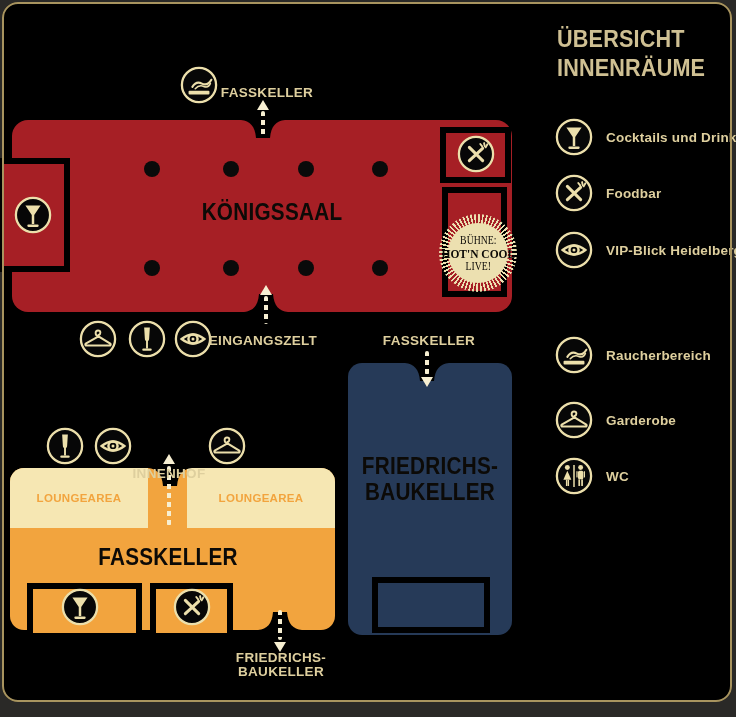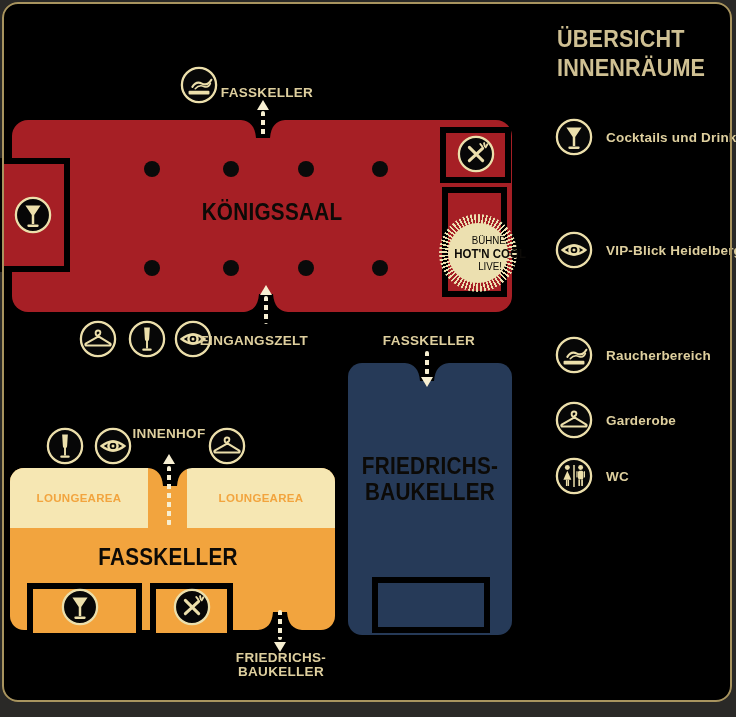--- a/index.html
+++ b/index.html
@@ -40,21 +40,21 @@
   
   .sign{position:absolute;z-index:7;transform:translate(-50%,-50%);color:var(--label,#decf9e);font-weight:bold;font-size:13.5px;letter-spacing:.3px;white-space:nowrap;text-align:center;}
   .sign.two{line-height:14px;}
   .dash{position:absolute;z-index:7;width:4px;border-radius:2px;background:repeating-linear-gradient(to bottom,var(--arrow,#f7efd2) 0 5px,transparent 5px 9px);}
   .ah{position:absolute;z-index:7;width:0;height:0;border-left:6px solid transparent;border-right:6px solid transparent;}
   .ah.up{border-bottom:10px solid var(--arrow,#f7efd2);}
   .ah.down{border-top:10px solid var(--arrow,#f7efd2);}
 
   
   .burst{position:absolute;z-index:8;border-radius:50%;background:repeating-conic-gradient(var(--burst,#ece0b0) 0deg 2.8deg,transparent 2.8deg 6deg);}
-  .burst .disc{position:absolute;border-radius:50%;background:var(--burst,#ece0b0);display:flex;align-items:center;justify-content:flex-start;}
+  .burst .disc{position:absolute;border-radius:50%;background:var(--burst,#ece0b0);display:flex;align-items:center;justify-content:center;font-family:Liberation Serif, serif;}
   .burst .txt{transform:scaleX(.85);text-align:center;color:#0c0a07;line-height:13px;white-space:nowrap;}
   .burst .t-light{font-weight:normal;font-size:11.5px;display:block;}
   .burst .t-strong{font-weight:bold;font-size:13.5px;display:block;}
 </style>
 </head>
 <body>
 
 <svg width="0" height="0" style="position:absolute" aria-hidden="true">
   <defs>
     <symbol id="i-cocktail" viewBox="0 0 40 40">
@@ -115,20 +115,27 @@
     <div>INNENRÄUME</div>
   </div>
 
   <div class="legend-item" style="top:118px">
     <svg class="chip" viewBox="0 0 40 40">
         <circle class="ring" cx="20" cy="20" r="18"></circle>
         <use href="#i-cocktail"></use>
       </svg>
     <span class="legend-label">Cocktails und Drinks</span>
   </div>
+  <div class="legend-item" style="top:174px">
+    <svg class="chip" viewBox="0 0 40 40">
+        <circle class="ring" cx="20" cy="20" r="18"></circle>
+        <use href="#i-food"></use>
+      </svg>
+    <span class="legend-label">Foodbar</span>
+  </div>
   <div class="legend-item" style="top:231px">
     <svg class="chip" viewBox="0 0 40 40">
         <circle class="ring" cx="20" cy="20" r="18"></circle>
         <use href="#i-eye"></use>
       </svg>
     <span class="legend-label">VIP-Blick Heidelberg</span>
   </div>
   <div class="legend-item" style="top:336px">
     <svg class="chip" viewBox="0 0 40 40">
         <circle class="ring" cx="20" cy="20" r="18"></circle>
@@ -207,21 +214,21 @@
       <use href="#i-hanger"></use>
     </svg>
   <svg class="chip map" style="left:128px;top:320px" viewBox="0 0 40 40">
       <circle class="ring" cx="20" cy="20" r="18"></circle>
       <use href="#i-champagne"></use>
     </svg>
   <svg class="chip map" style="left:174px;top:320px" viewBox="0 0 40 40">
       <circle class="ring" cx="20" cy="20" r="18"></circle>
       <use href="#i-eye"></use>
     </svg>
-  <div class="sign" style="left:254px;top:340px">EINGANGSZELT</div>
+  <div class="sign" style="left:263px;top:340px">EINGANGSZELT</div>
 
   <div class="room r-fasskeller"></div>
   <div class="lounge" style="left:10px;top:468px;width:138px;height:60px;border-radius:14px 0 0 0">
     <span>LOUNGEAREA</span>
   </div>
   <div class="lounge" style="left:187px;top:468px;width:148px;height:60px;border-radius:0 14px 0 0">
     <span>LOUNGEAREA</span>
   </div>
   <svg class="notch" style="left:148px;top:468px" width="44" height="18" viewBox="0 0 44 18">
       <path d="M0 0 C9 1 14 6 15 18 L29 18 C30 6 35 1 44 0 Z"></path>
@@ -235,21 +242,21 @@
       <use href="#i-champagne"></use>
     </svg>
   <svg class="chip map" style="left:94px;top:427px" viewBox="0 0 40 40">
       <circle class="ring" cx="20" cy="20" r="18"></circle>
       <use href="#i-eye"></use>
     </svg>
   <svg class="chip map" style="left:208px;top:427px" viewBox="0 0 40 40">
       <circle class="ring" cx="20" cy="20" r="18"></circle>
       <use href="#i-hanger"></use>
     </svg>
-  <div class="sign" style="left:169px;top:433px">INNENHOF</div>
+  <div class="sign" style="left:169px;top:473px">INNENHOF</div>
 
   <div class="box" style="left:27px;top:583px;width:103px;height:44px;background:var(--orange,#f2a43e)"></div>
   <svg class="chip map" style="left:61px;top:588px" viewBox="0 0 40 40">
       <circle class="ring" cx="20" cy="20" r="18"></circle>
       <use href="#i-cocktail"></use>
     </svg>
   <div class="box" style="left:150px;top:583px;width:71px;height:44px;background:var(--orange,#f2a43e)"></div>
   <svg class="chip map" style="left:173px;top:588px" viewBox="0 0 40 40">
       <circle class="ring" cx="20" cy="20" r="18"></circle>
       <use href="#i-food"></use>

